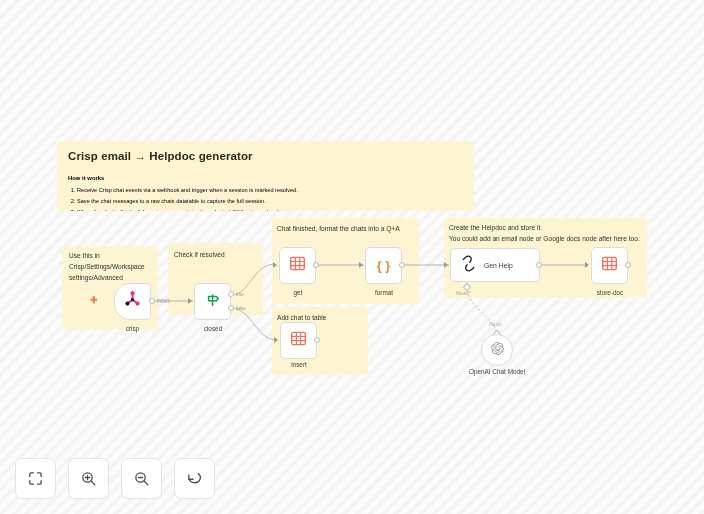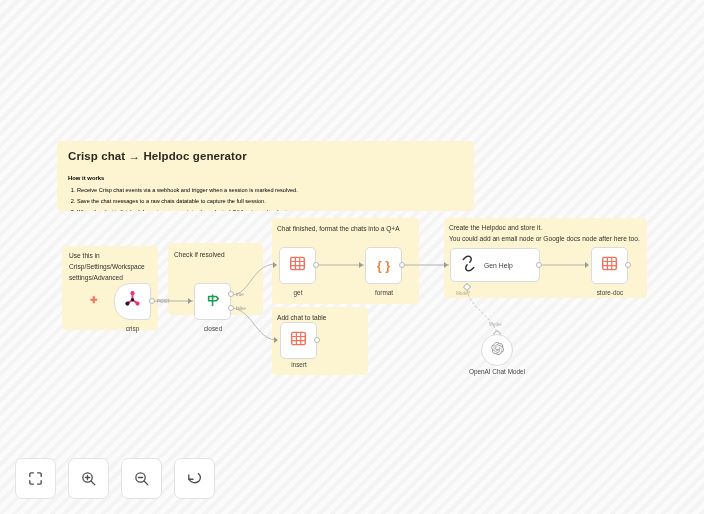--- a/index.html
+++ b/index.html
@@ -156,21 +156,21 @@
     cursor: pointer;
   }
   .tbtn svg { display: block; }
 </style>
 </head>
 <body>
 
 <div id="canvas">
 
   <div class="sticky" id="note-main">
-    <div class="sticky-head">Crisp chat → Helpdoc generator</div>
+    <div class="sticky-head">Crisp email → Helpdoc generator</div>
     <div class="hiw">How it works</div>
     <ol>
       <li>Receive Crisp chat events via a webhook and trigger when a session is marked resolved.</li>
       <li>Save the chat messages to a raw chats datatable to capture the full session.</li>
       <li>When the chat is finished, format messages into chronological Q&amp;A pairs and a short summary.</li>
     </ol>
   </div>
 
   <div class="sticky" id="note-crisp"></div>
   <div class="sticky-label" style="left:69px; top:251px; width:84px;">Use this in

